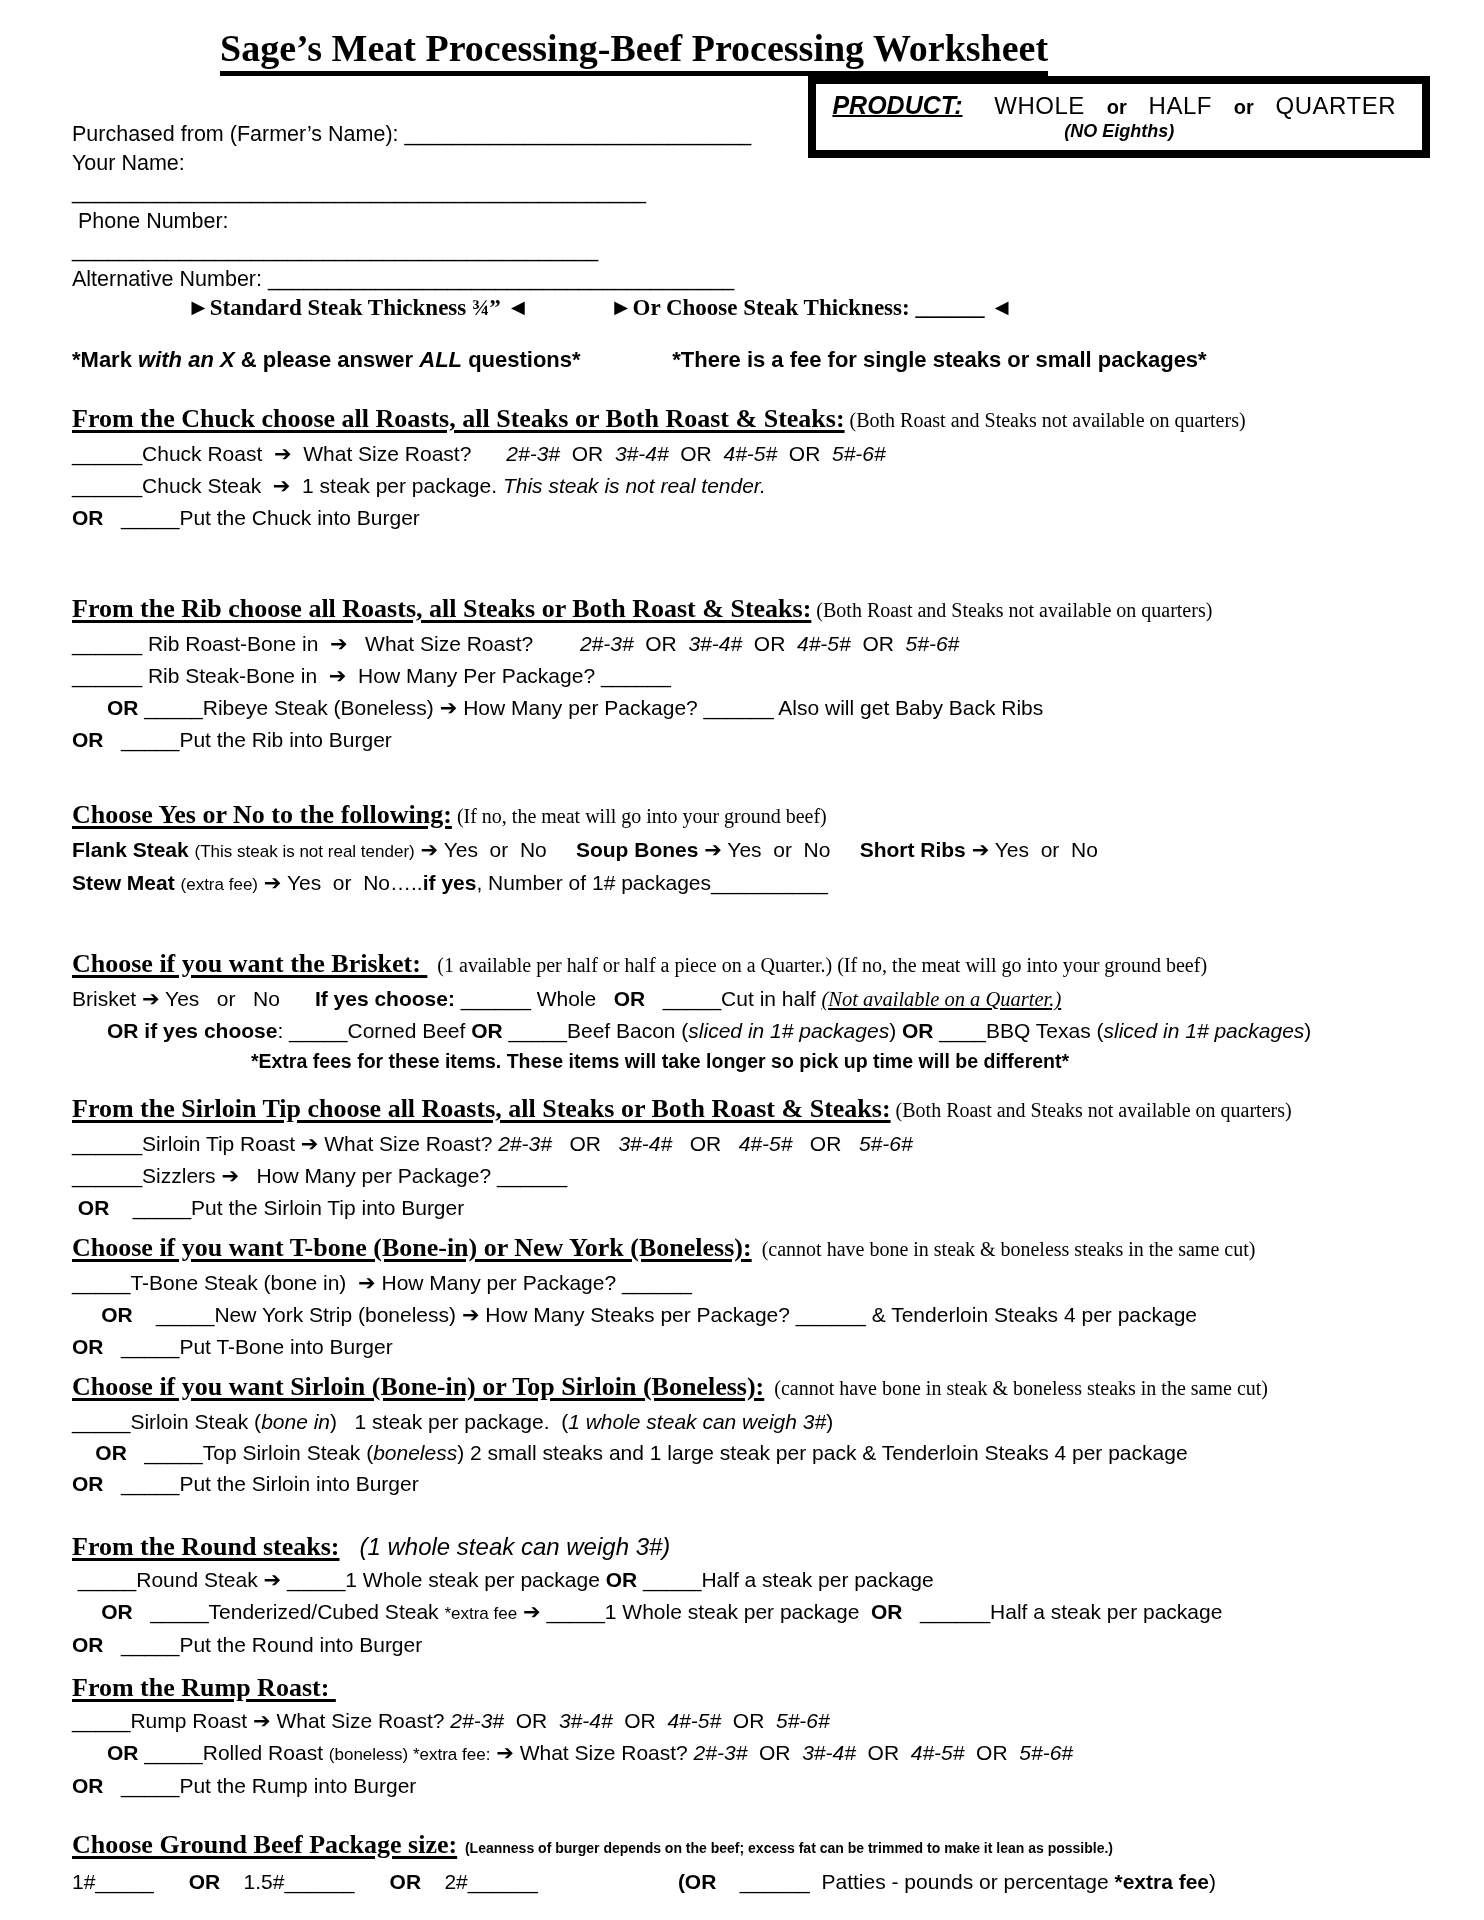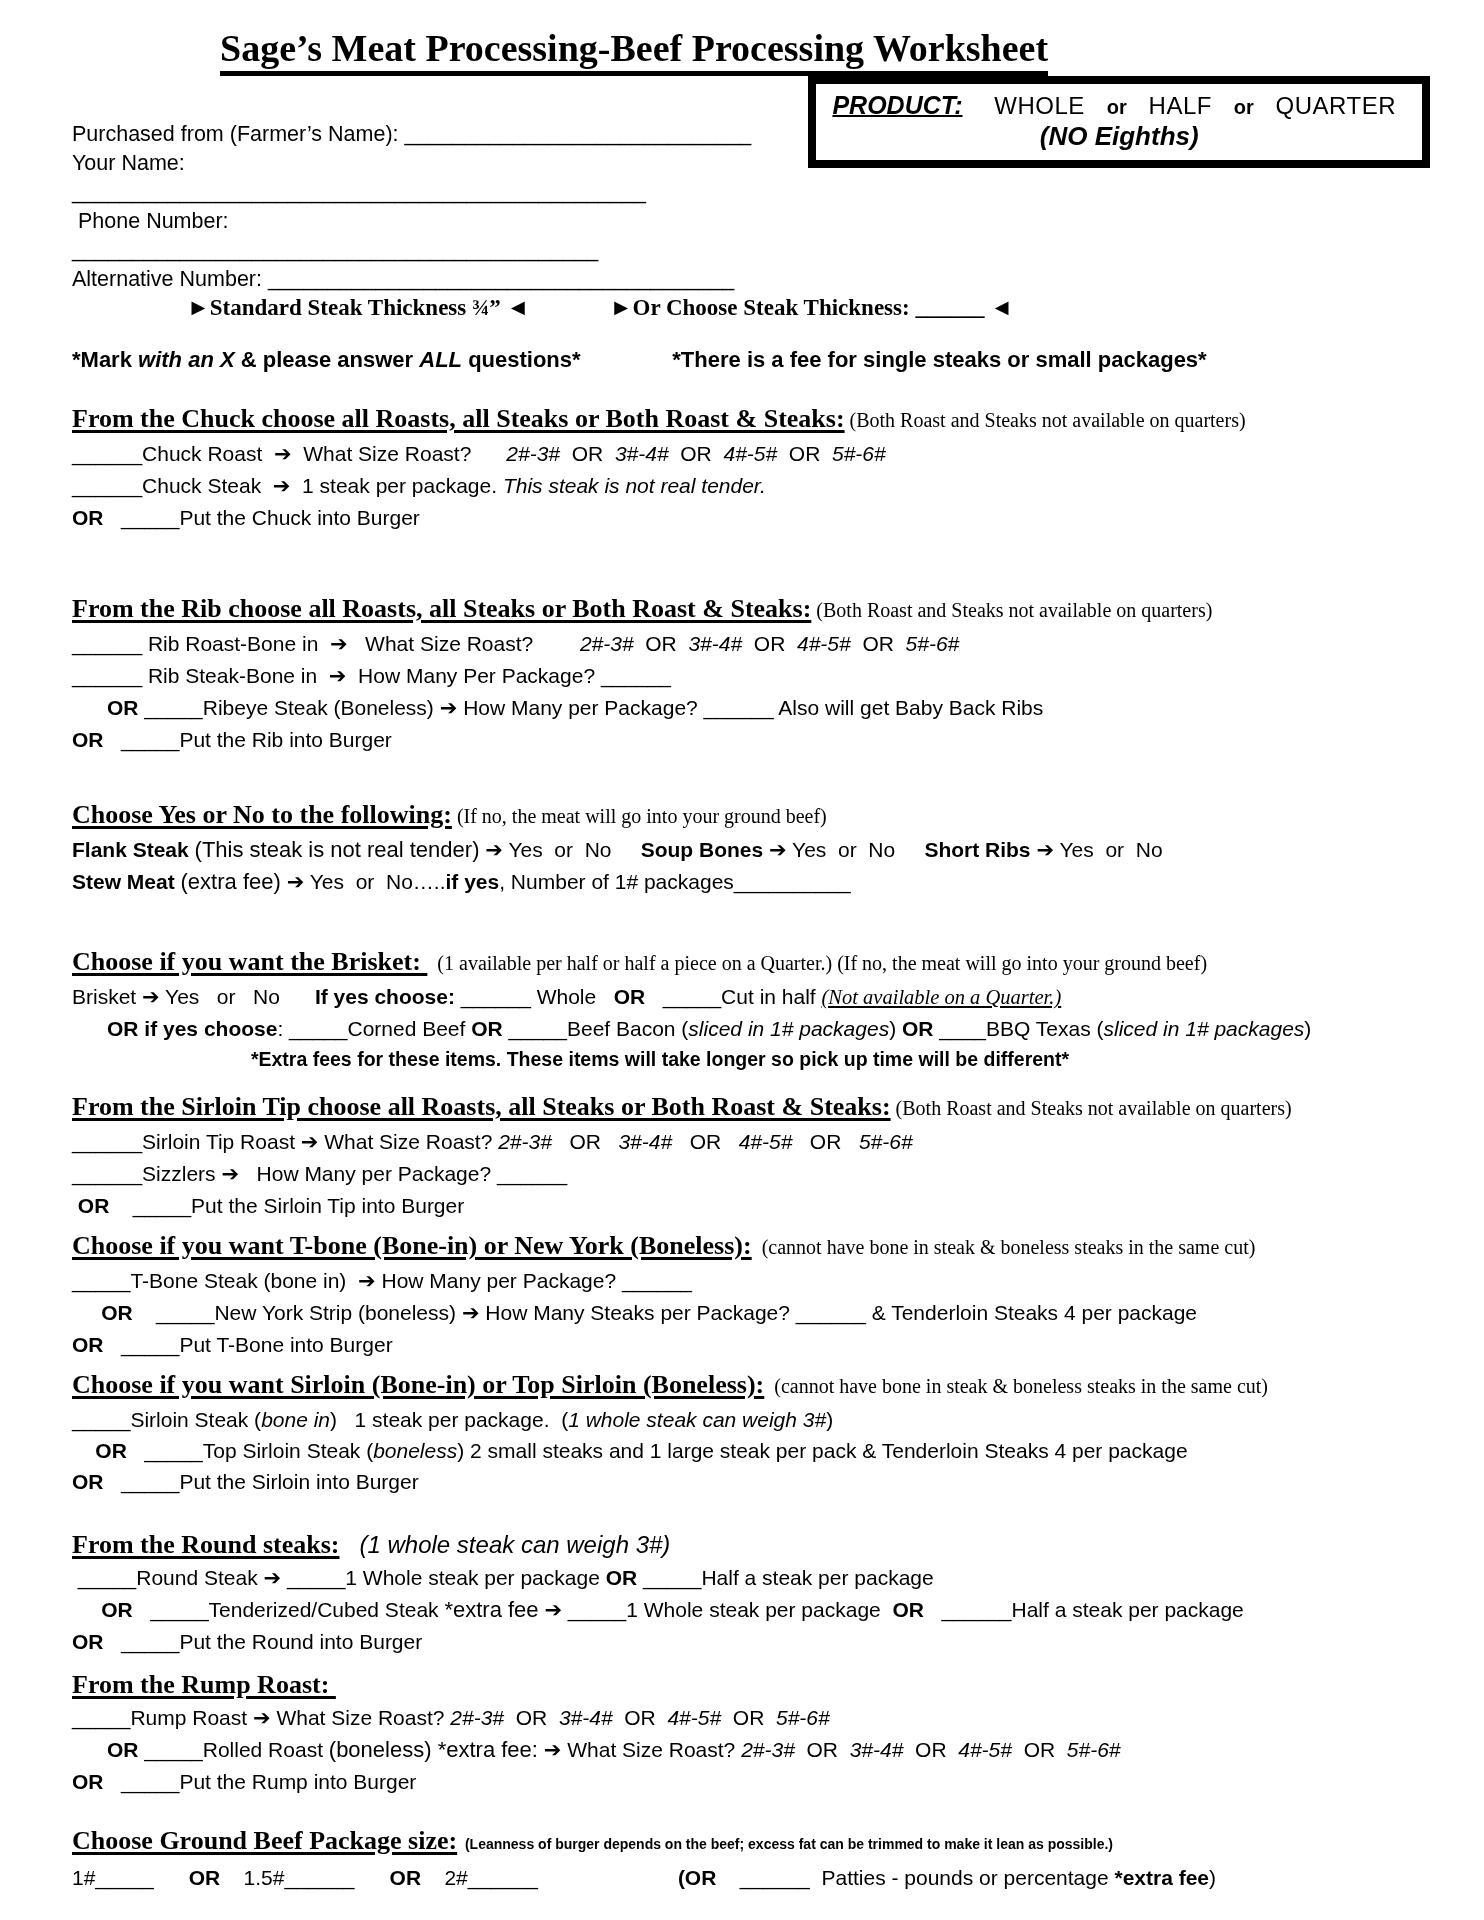--- a/index.html
+++ b/index.html
@@ -12,33 +12,33 @@
          margin:2px 0 8px 148px;width:fit-content;}
   .title .tu{border-bottom:5px solid #000;padding-bottom:1px;display:inline-block;}
   .fields{width:680px;margin-top:44px;}
   .fline{white-space:pre-wrap;font-size:21.5px;line-height:29px;}
   .product-box{position:absolute;top:76px;right:54px;border:6px solid #000;background:#fff;}
   .pb-inner{border:2px solid #000;padding:7px 16px 8px;min-width:452px;text-align:center;}
   .pb-label{font-weight:bold;font-style:italic;text-decoration:underline;text-decoration-thickness:2px;
             font-size:25px;margin-right:16px;}
   .pb-opt{font-size:24px;margin:0 10px;letter-spacing:.5px;}
   .pb-or{font-weight:bold;font-size:20px;margin:0 6px;}
-  .pb-note{font-weight:bold;font-style:italic;font-size:26px;margin-top:1px;}
+  .pb-note{font-weight:bold;font-style:italic;font-size:18px;margin-top:1px;}
   .section{margin:0;}
   .sec-head{font-family:"Liberation Serif","DejaVu Serif",serif;font-weight:bold;font-size:26px;
             line-height:33px;white-space:pre-wrap;}
   .head-u{text-decoration:underline;text-decoration-thickness:2.5px;text-underline-offset:3px;}
   .note-serif{font-family:"Liberation Serif","DejaVu Serif",serif;font-weight:normal;font-size:20px;}
   .note-sans{font-family:"Liberation Sans",sans-serif;font-weight:bold;font-size:14px;}
   .note-sans-i{font-family:"Liberation Sans",sans-serif;font-weight:normal;font-style:italic;font-size:24px;}
   .line{white-space:pre-wrap;line-height:29px;margin:2px 0;}
   .b{font-weight:bold}
   .i{font-style:italic}
   .bi{font-weight:bold;font-style:italic}
-  .sm{font-size:22px}
+  .sm{font-size:17px}
   .iu{font-style:italic;text-decoration:underline;font-family:"Liberation Serif","DejaVu Serif",serif;font-size:20.5px;}
   .ar{font-family:"DejaVu Sans",sans-serif;}
   .center{text-align:center;font-size:19.5px;padding-right:180px;}
   .sec-thickness .line{line-height:27px;margin-top:0;}
   .bserif{font-family:"Liberation Serif","DejaVu Serif",serif;font-weight:bold;font-size:23px;}
   .sec-mark{margin-top:24px;}
   .sec-mark .line{font-size:22px;}
   .sec-chuck{margin-top:28px;}
   .sec-rib{margin-top:60px;}
   .sec-yesno1{margin-top:44px;}

